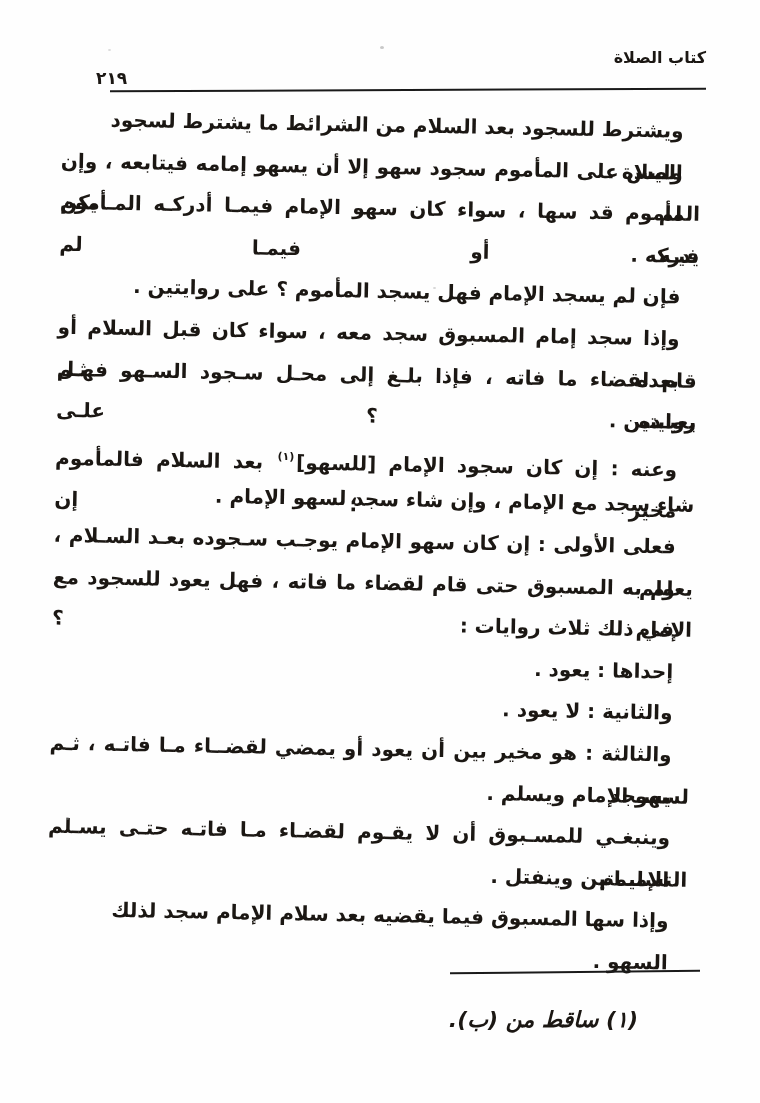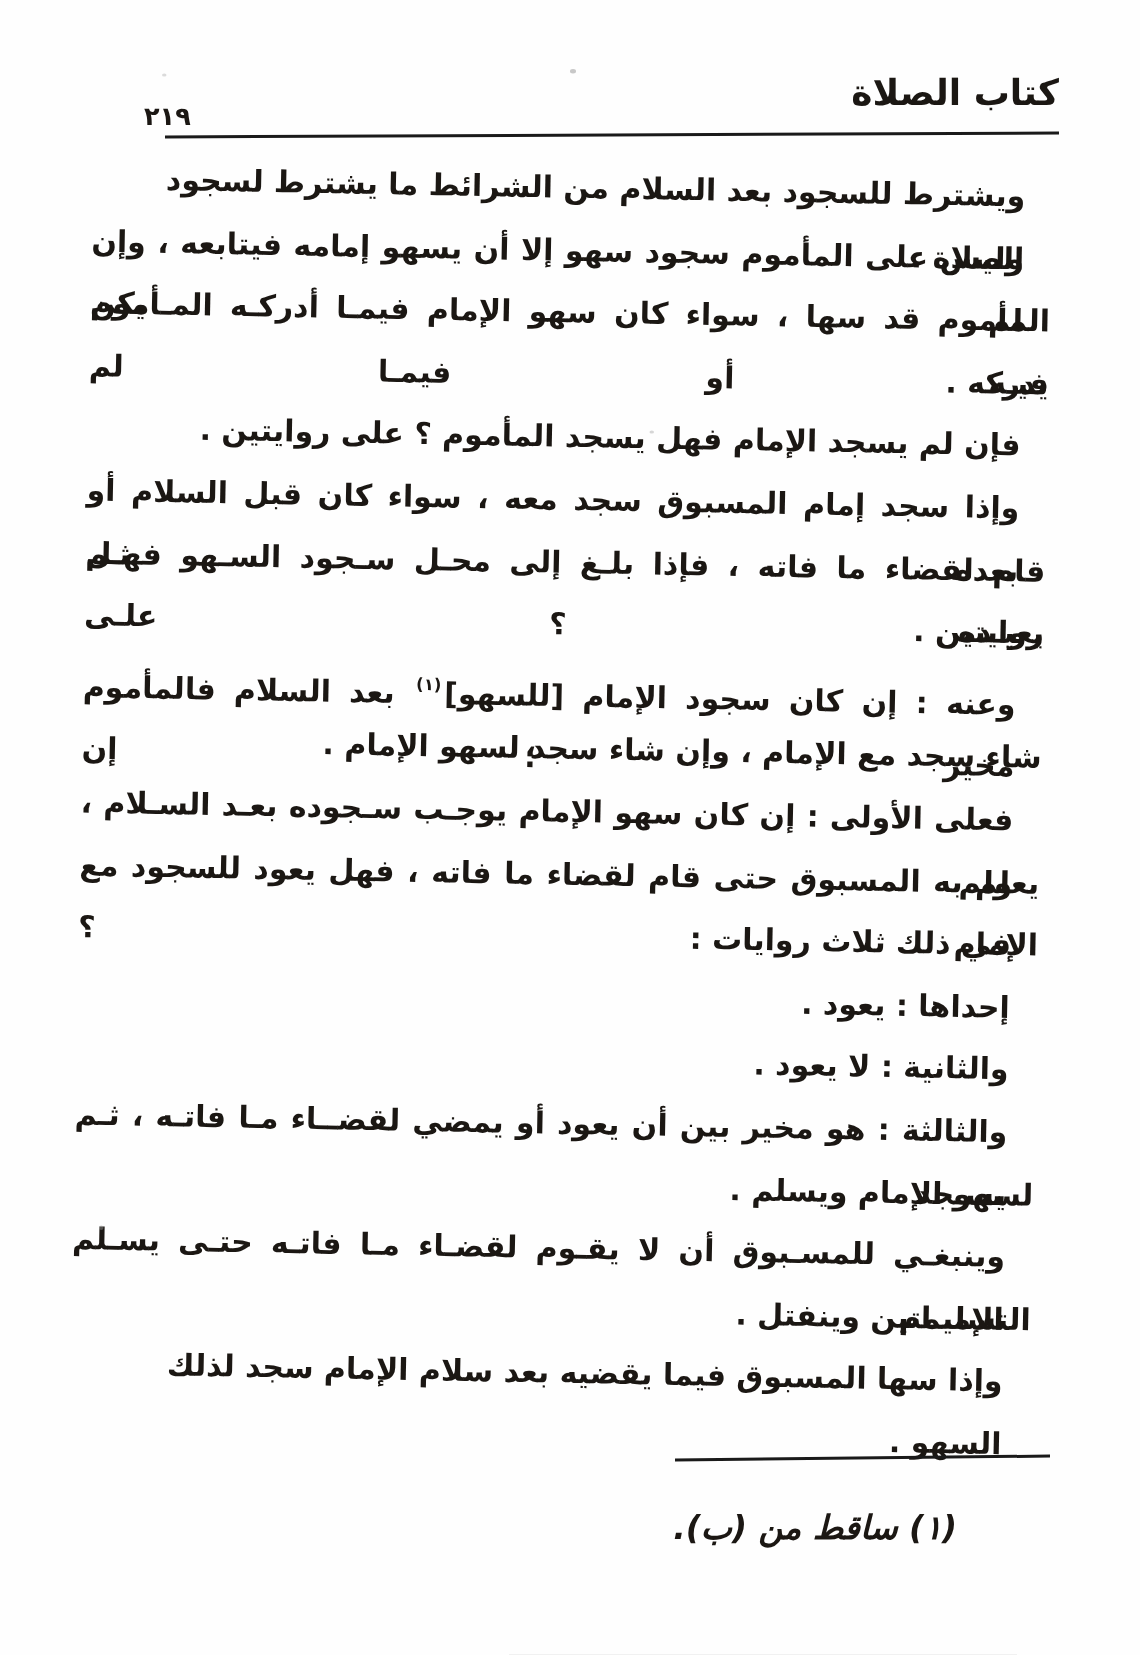--- a/index.html
+++ b/index.html
@@ -20,21 +20,21 @@
     position: absolute;
     top: 48px;
     left: 54px;
     right: 54px;
     height: 34px;
   }
   .book-title {
     position: absolute;
     right: 0;
     top: 0;
-    font-size: 24px;
+    font-size: 16px;
     font-weight: bold;
     letter-spacing: 0.5px;
   }
   .page-number {
     position: absolute;
     left: 42px;
     top: 20px;
     font-size: 17px;
     font-weight: bold;
   }

